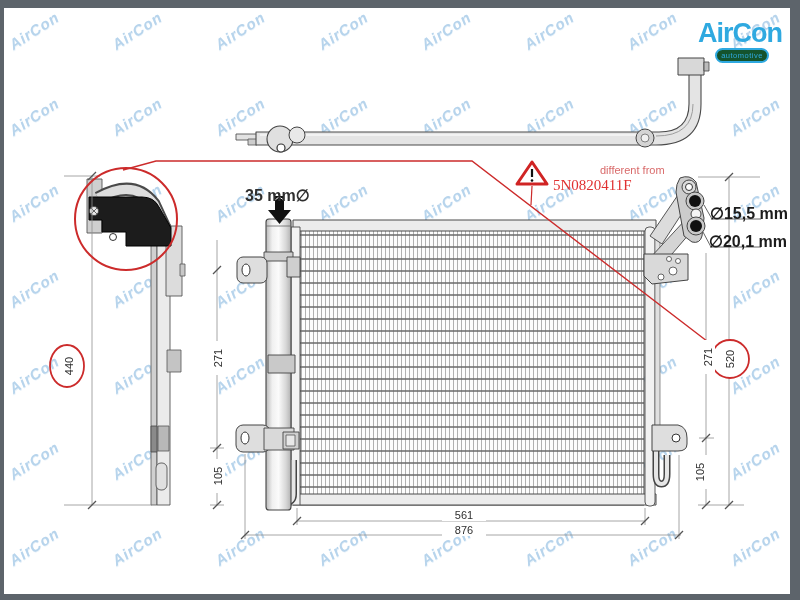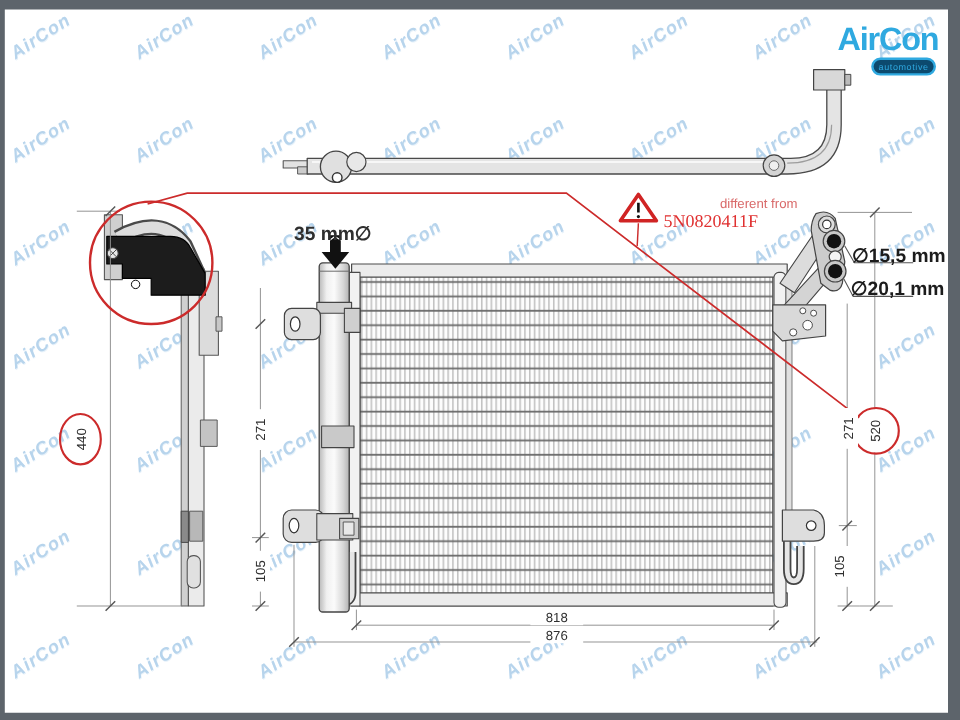--- a/index.html
+++ b/index.html
@@ -23,22 +23,22 @@
   .ctr{display:flex;align-items:center;justify-content:center;}
   .bold{font-weight:700;}
   .callout{font-weight:700;font-size:16px;color:#1c1c1c;}
   .warn1{color:#d96a6a;font-size:11px;margin-left:47px;}
   .warn2{color:#e03131;font-size:15px;font-weight:500;font-family:Liberation Serif, serif;}
   #logo{position:absolute;left:694px;top:12px;width:95px;height:44px;}
   #logo .brand{
     font-weight:700;font-size:27px;letter-spacing:-1px;color:#2fa9e0;line-height:1;
   }
   #logo .pill{
-    position:absolute;left:28px;top:28px;width:50px;height:11px;
-    border:2px solid #2fa9e0;border-radius:8px;background:#0c4a6e;
+    position:absolute;left:17px;top:28px;width:50px;height:11px;
+    border:2px solid #2fa9e0;border-radius:8px;background:#14532d;
     font-size:7.5px;letter-spacing:.5px;color:#2fa9e0;text-align:center;line-height:11px;
   }
 </style>
 </head>
 <body>
 
 <div id="stage">
 
   <div id="wm-layer">
       <span class="wm" style="left: 2px; top: 14px;">AirCon</span>
@@ -262,21 +262,21 @@
       </g>
     </g>
   </svg>
 
   <div class="lbl dim dim-v ctr" style="left:48px;top:351px;width:30px;height:14px;background:transparent;">440</div>
   <div class="lbl dim dim-v ctr" style="left:197px;top:343px;width:30px;height:14px;">271</div>
   <div class="lbl dim dim-v ctr" style="left:197px;top:461px;width:30px;height:14px;">105</div>
   <div class="lbl dim dim-v ctr" style="left:687px;top:342px;width:30px;height:14px;">271</div>
   <div class="lbl dim dim-v ctr" style="left:679px;top:457px;width:30px;height:14px;">105</div>
   <div class="lbl dim-v ctr" style="left:711px;top:344px;width:30px;height:14px;">520</div>
-  <div class="lbl dim ctr" style="left:438px;top:501px;width:40px;height:12px;">818</div>
+  <div class="lbl dim ctr" style="left:438px;top:501px;width:40px;height:12px;">561</div>
   <div class="lbl dim ctr" style="left:438px;top:516px;width:40px;height:12px;">876</div>
 
   <div class="lbl bold" style="left:241px;top:180px;font-size:16px;">35 mm∅</div>
   <div class="lbl callout" style="left:706px;top:198px;">∅15,5 mm</div>
   <div class="lbl callout" style="left:705px;top:226px;">∅20,1 mm</div>
 
   <div class="lbl warn1" style="left:549px;top:157px;">different from</div>
   <div class="lbl warn2" style="left:549px;top:170px;">5N0820411F</div>
 
   <div id="logo">

